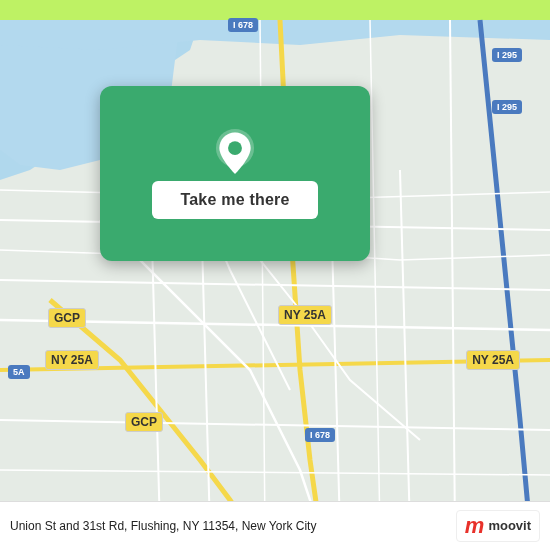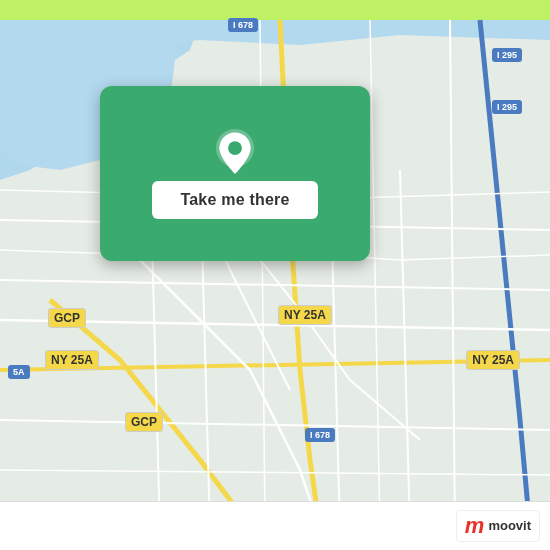--- a/index.html
+++ b/index.html
@@ -214,20 +214,21 @@
       <circle cx="26" cy="22" r="18" fill="white" opacity="0.3"></circle>
       <path d="M26 4 C16 4 8 12 8 22 C8 34 26 52 26 52 C26 52 44 34 44 22 C44 12 36 4 26 4 Z" fill="white"></path>
       <circle cx="26" cy="22" r="8" fill="#3aaa6e"></circle>
     </svg>
 
     <button id="take-me-there-btn">Take me there</button>
   </div>
 
   <div id="bottom-bar">
     <div id="bottom-left">
+      <span id="address-text">Union St and 31st Rd, Flushing, NY 11354, New York City</span>
     </div>
     <div id="moovit-logo">
       <span id="moovit-m">m</span>
       <span id="moovit-text">moovit</span>
     </div>
   </div>
 
 </div>
 
 </body></html>

